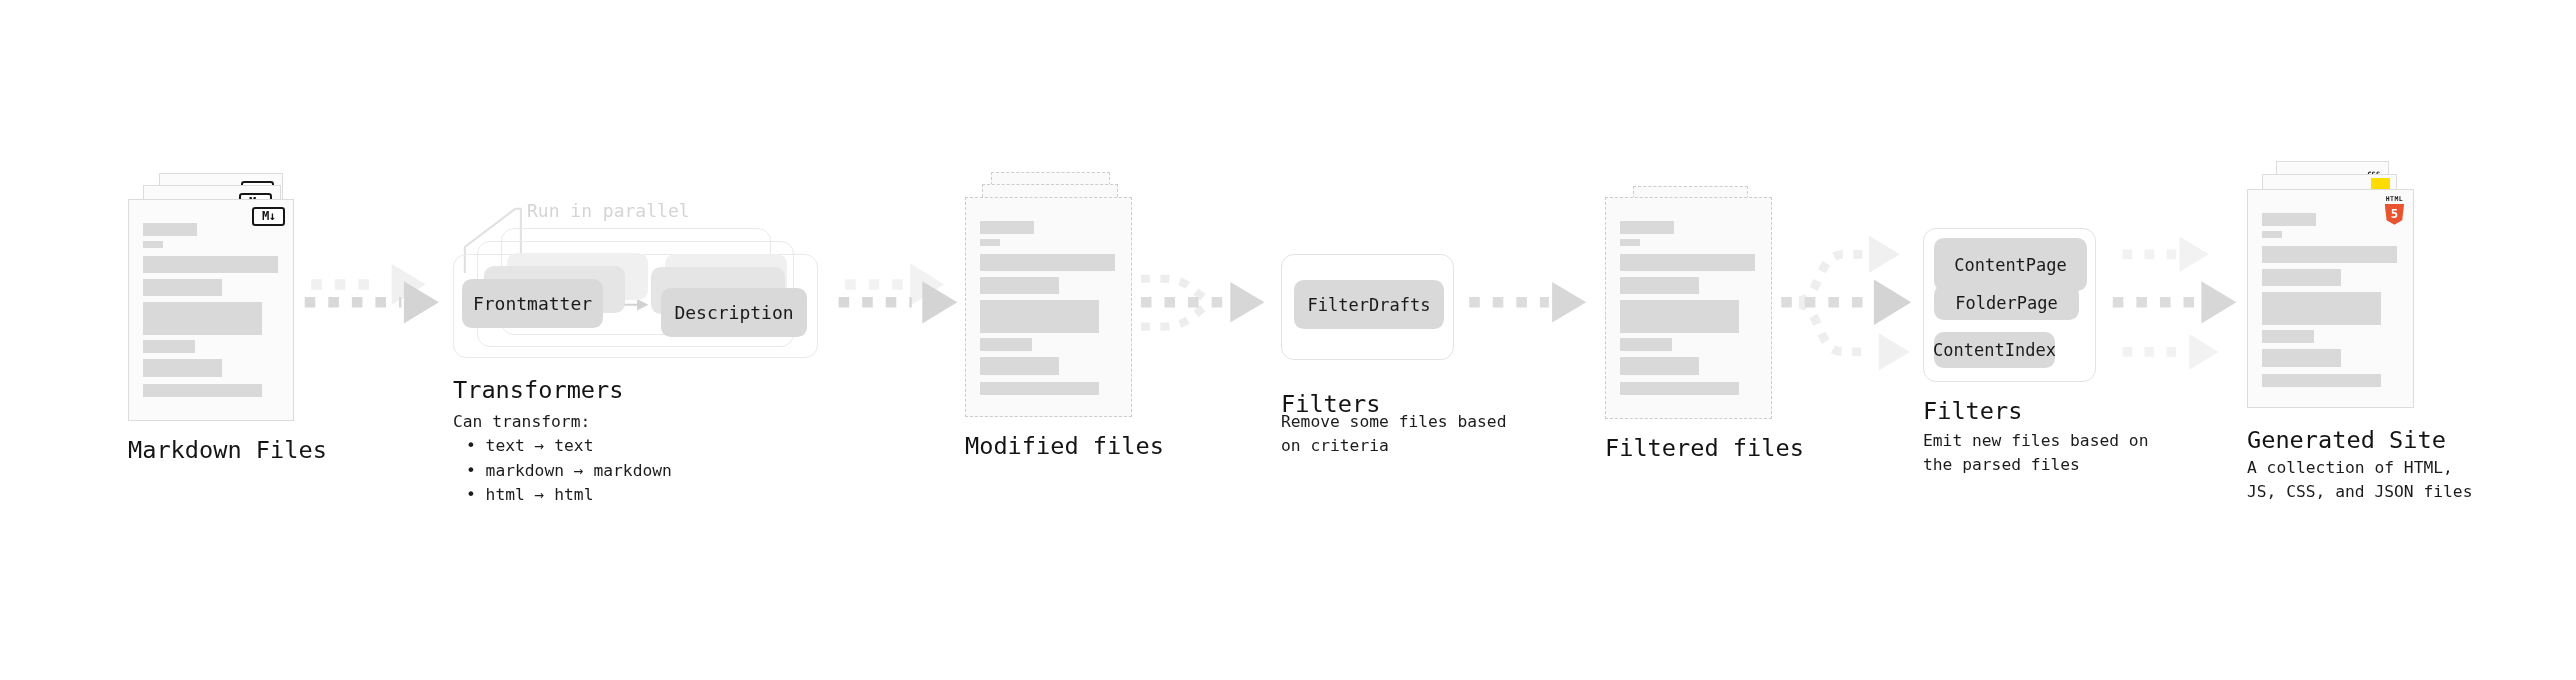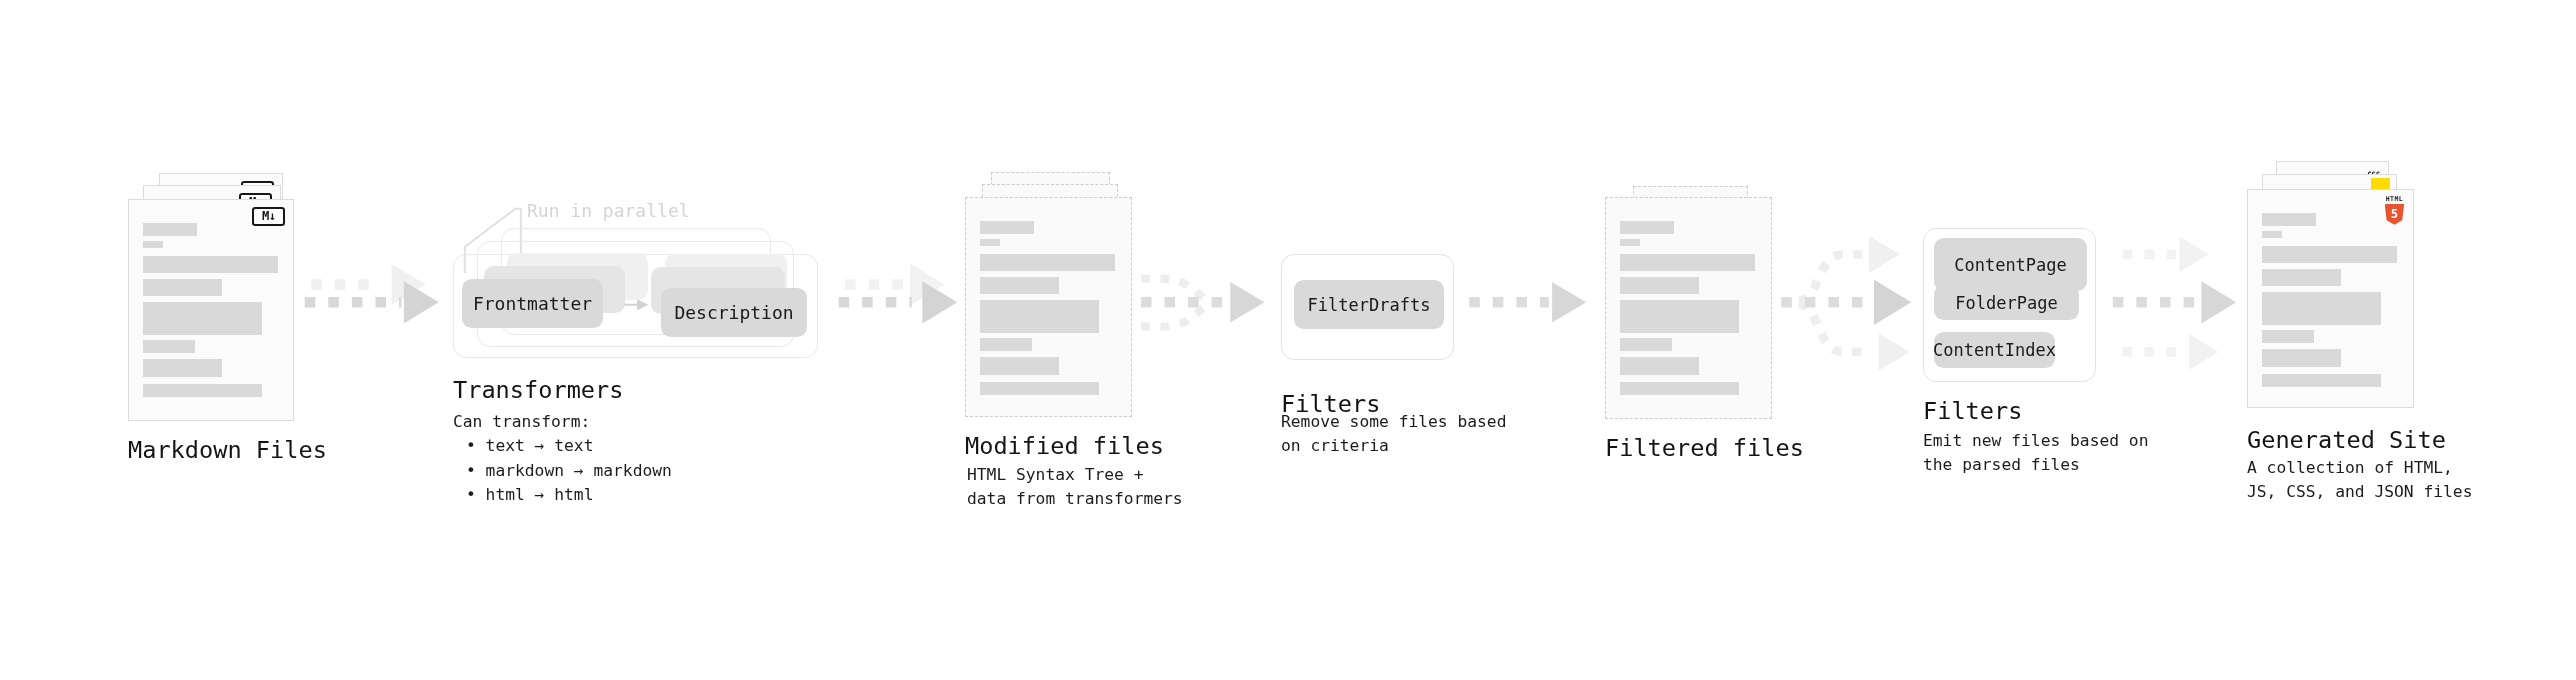--- a/index.html
+++ b/index.html
@@ -192,24 +192,20 @@
         <div class="bar" style="top: 41px; width: 19.5px; height: 6.5px;"></div>
         <div class="bar" style="top: 56px; width: 135px; height: 17px;"></div>
         <div class="bar" style="top: 79px; width: 79px; height: 17px;"></div>
         <div class="bar" style="top: 102px; width: 119px; height: 33px;"></div>
         <div class="bar" style="top: 140px; width: 52px; height: 13px;"></div>
         <div class="bar" style="top: 159px; width: 79px; height: 18px;"></div>
         <div class="bar" style="top: 184px; width: 119px; height: 13px;"></div>
       </div>
   </div>
   <div class="stage-title t-mo">Modified files</div>
-  <div class="caption c-mo">
-    <span class="ln">HTML Syntax Tree +</span>
-    <span class="ln">data from transformers</span>
-  </div>
 
   <div class="fbox"></div>
   <div class="gbtn fbtn">FilterDrafts</div>
   <div class="stage-title t-fi">Filters</div>
   <div class="caption c-fi">
     <span class="ln">Remove some files based</span>
     <span class="ln">on criteria</span>
   </div>
 
   <div class="doc dashed s-ft2"></div>

